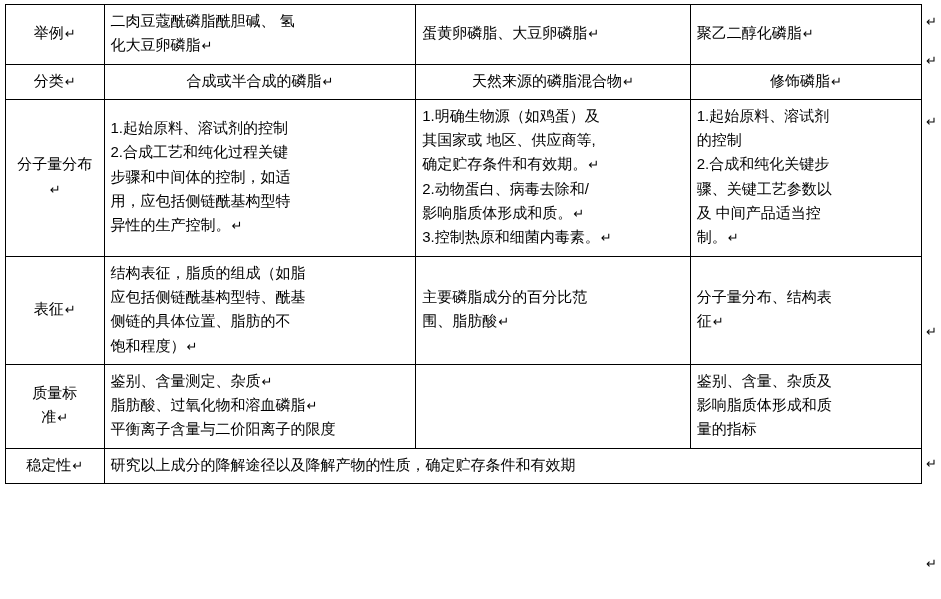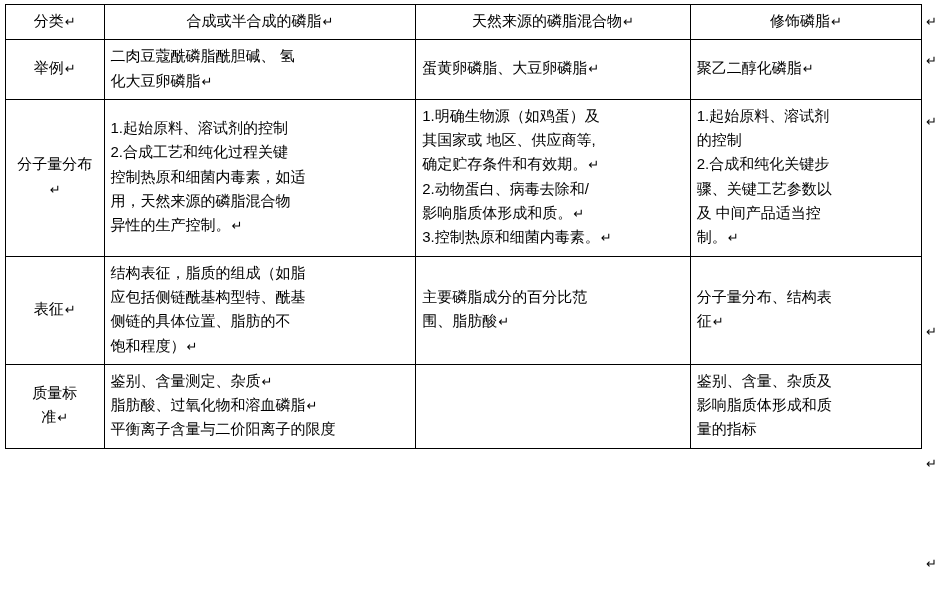--- a/index.html
+++ b/index.html
@@ -99,58 +99,58 @@
     <colgroup>
       <col style="width:98px">
       <col style="width:310px">
       <col style="width:273px">
       <col style="width:230px">
     </colgroup>
     <tbody>
 
       <tr>
         <td class="head-cat cat-label">
+          <span>举例</span><span class="pmark">↵</span>
+        </td>
+        <td class="col-b cell-top body-cell">
+          <span class="line">二肉豆蔻酰磷脂酰胆碱、 氢</span>
+          <span class="line"><span>化大豆卵磷脂</span><span class="pmark">↵</span></span>
+        </td>
+        <td class="col-c cell-top body-cell">
+          <span class="line"><span>蛋黄卵磷脂、大豆卵磷脂</span><span class="pmark">↵</span></span>
+        </td>
+        <td class="col-d cell-top body-cell">
+          <span class="line"><span>聚乙二醇化磷脂</span><span class="pmark">↵</span></span>
+        </td>
+      </tr>
+
+      <tr>
+        <td class="head-cat cat-label">
           <span>分类</span><span class="pmark">↵</span>
         </td>
         <td class="col-b centered-head">
           <span>合成或半合成的磷脂</span><span class="pmark">↵</span>
         </td>
         <td class="col-c centered-head">
           <span>天然来源的磷脂混合物</span><span class="pmark">↵</span>
         </td>
         <td class="col-d centered-head">
           <span>修饰磷脂</span><span class="pmark">↵</span>
         </td>
       </tr>
 
       <tr>
         <td class="head-cat cat-label">
-          <span>举例</span><span class="pmark">↵</span>
-        </td>
-        <td class="col-b cell-top body-cell">
-          <span class="line">二肉豆蔻酰磷脂酰胆碱、 氢</span>
-          <span class="line"><span>化大豆卵磷脂</span><span class="pmark">↵</span></span>
-        </td>
-        <td class="col-c cell-top body-cell">
-          <span class="line"><span>蛋黄卵磷脂、大豆卵磷脂</span><span class="pmark">↵</span></span>
-        </td>
-        <td class="col-d cell-top body-cell">
-          <span class="line"><span>聚乙二醇化磷脂</span><span class="pmark">↵</span></span>
-        </td>
-      </tr>
-
-      <tr>
-        <td class="head-cat cat-label">
           <span>分子量分布</span><span class="pmark">↵</span>
         </td>
         <td class="col-b cell-top body-cell">
           <span class="line">1.起始原料、溶试剂的控制</span>
           <span class="line">2.合成工艺和纯化过程关键</span>
-          <span class="line">控制热原和细菌内毒素，如适</span>
-          <span class="line">用，天然来源的磷脂混合物</span>
+          <span class="line">步骤和中间体的控制，如适</span>
+          <span class="line">用，应包括侧链酰基构型特</span>
           <span class="line"><span>异性的生产控制。</span><span class="pmark">↵</span></span>
         </td>
         <td class="col-c cell-top body-cell">
           <span class="line">1.明确生物源（如鸡蛋）及</span>
           <span class="line">其国家或 地区、供应商等,</span>
           <span class="line"><span>确定贮存条件和有效期。</span><span class="pmark">↵</span></span>
           <span class="line">2.动物蛋白、病毒去除和/</span>
           <span class="line"><span>影响脂质体形成和质。</span><span class="pmark">↵</span></span>
           <span class="line"><span>3.控制热原和细菌内毒素。</span><span class="pmark">↵</span></span>
         </td>
@@ -195,20 +195,28 @@
           <span class="line">平衡离子含量与二价阳离子的限度</span>
         </td>
         <td class="col-c cell-top body-cell"></td>
         <td class="col-d cell-top body-cell">
           <span class="line">鉴别、含量、杂质及</span>
           <span class="line">影响脂质体形成和质</span>
           <span class="line">量的指标</span>
         </td>
       </tr>
 
+      <tr class="stability-row">
+        <td class="head-cat cat-label">
+          <span>稳定性</span><span class="pmark">↵</span>
+        </td>
+        <td colspan="3">
+          <span>研究以上成分的降解途径以及降解产物的性质，确定贮存条件和有效期</span>
+        </td>
+      </tr>
 
     </tbody>
   </table>
 
   <div class="marker-col">
     <span class="row-marker" style="top:10px;">↵</span>
     <span class="row-marker" style="top:49px;">↵</span>
     <span class="row-marker" style="top:110px;">↵</span>
     <span class="row-marker" style="top:320px;">↵</span>
     <span class="row-marker" style="top:452px;">↵</span>

